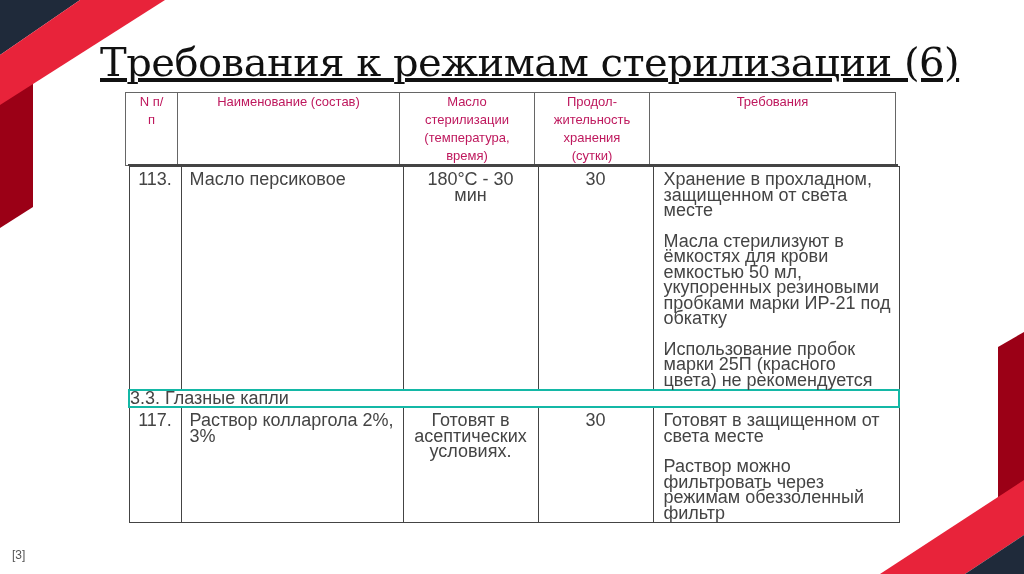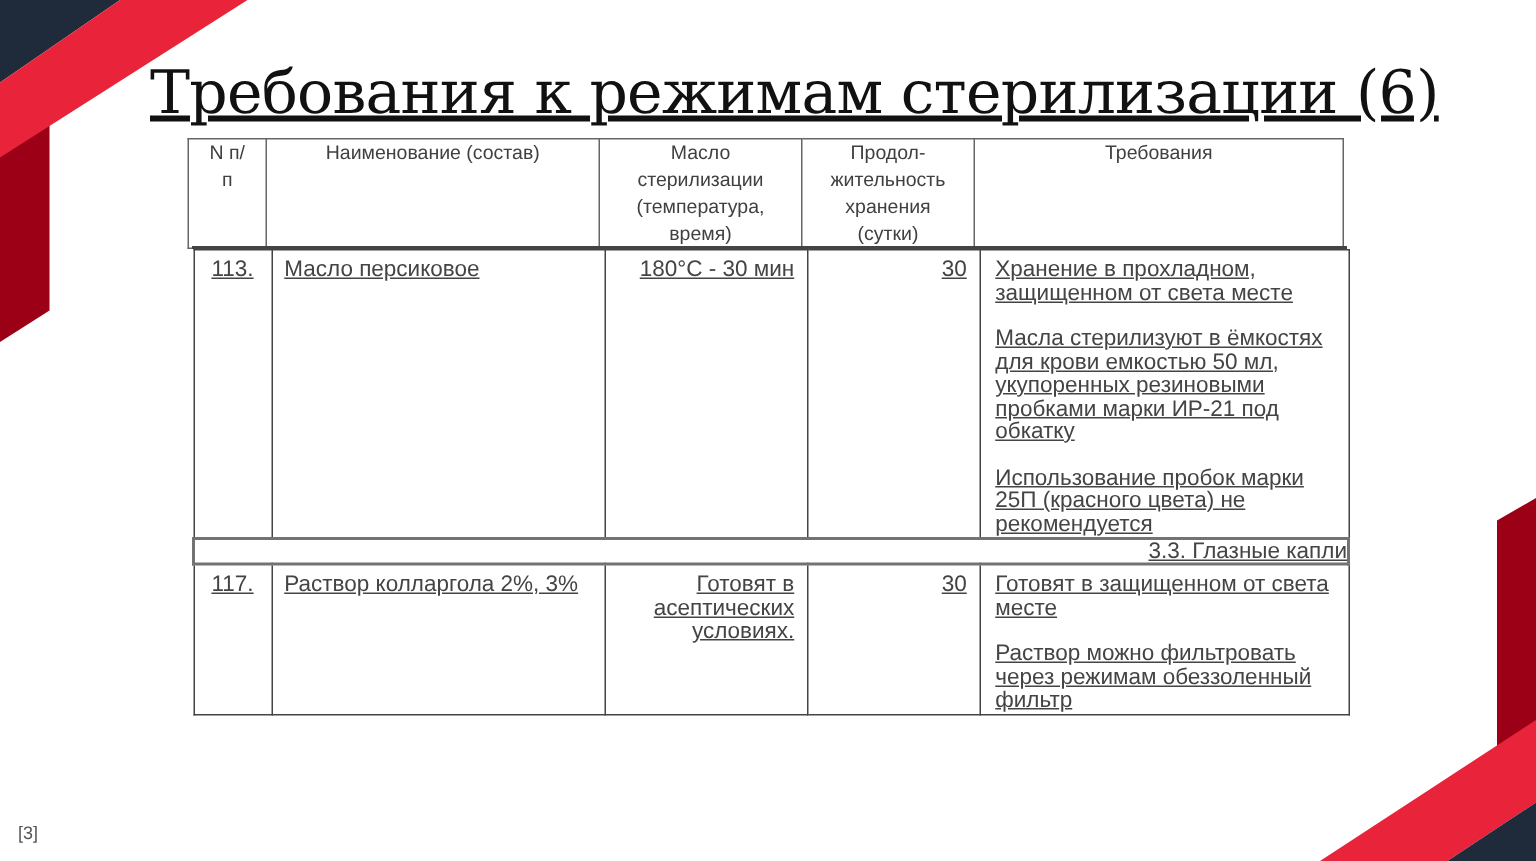--- a/index.html
+++ b/index.html
@@ -16,30 +16,30 @@
     white-space: nowrap; line-height: 52px; text-decoration: underline;
   }
   .footnote {
     position: absolute; left: 12px; top: 548px;
     font-family: "Liberation Sans", sans-serif; font-size: 12px; color: #555;
   }
   
   table { border-collapse: collapse; position: absolute; table-layout: fixed; background: #fff; }
   .hdr { left: 125px; top: 92px; width: 770px; }
   .hdr td { border: 1.5px solid #666; vertical-align: top; text-align: center;
-    font-size: 13px; color: #404040; line-height: 18px; padding: 0 3px; height: 70px; }
+    font-size: 13px; color: #be185d; line-height: 18px; padding: 0 3px; height: 70px; }
   .body { left: 128px; top: 166px; width: 770px; }
-  .body td { border: 1.2px solid #444; vertical-align: top; font-size: 15px; color: #444;
-    line-height: 15.5px; padding: 5px 8px 1px 8px; text-decoration: underline; }
+  .body td { border: 1.2px solid #444; vertical-align: top; font-size: 18px; color: #444;
+    line-height: 15.5px; padding: 5px 8px 1px 8px; }
   .body td.num { text-align: center; padding-left: 4px; padding-right: 4px; }
-  .body td.center { text-align: right; }
+  .body td.center { text-align: center; }
   .body td.note { padding-left: 10px; }
   .note p { margin: 0; }
   .note p + p { margin-top: 15px; }
-  .section td { text-align: right; padding: 1px 0; border: 2px solid #737373; height: 13px; line-height: 13px; }
+  .section td { text-align: left; padding: 1px 0; border: 2px solid #14b8a6; height: 13px; line-height: 13px; }
   .top-line { position:absolute; left:128px; top:164px; width:770px; height:2px; background:#444; }
 </style>
 </head>
 <body>
 
 <svg class="deco" viewBox="0 0 1024 574" xmlns="http://www.w3.org/2000/svg">
 
   <polygon points="0,0 80,0 0,55" fill="#1f2a3a"></polygon>
   <polygon points="0,90 33,70 33,207 0,228" fill="#9b0016"></polygon>
   <polygon points="0,55 80,0 165,0 0,105" fill="#e8233a"></polygon>

